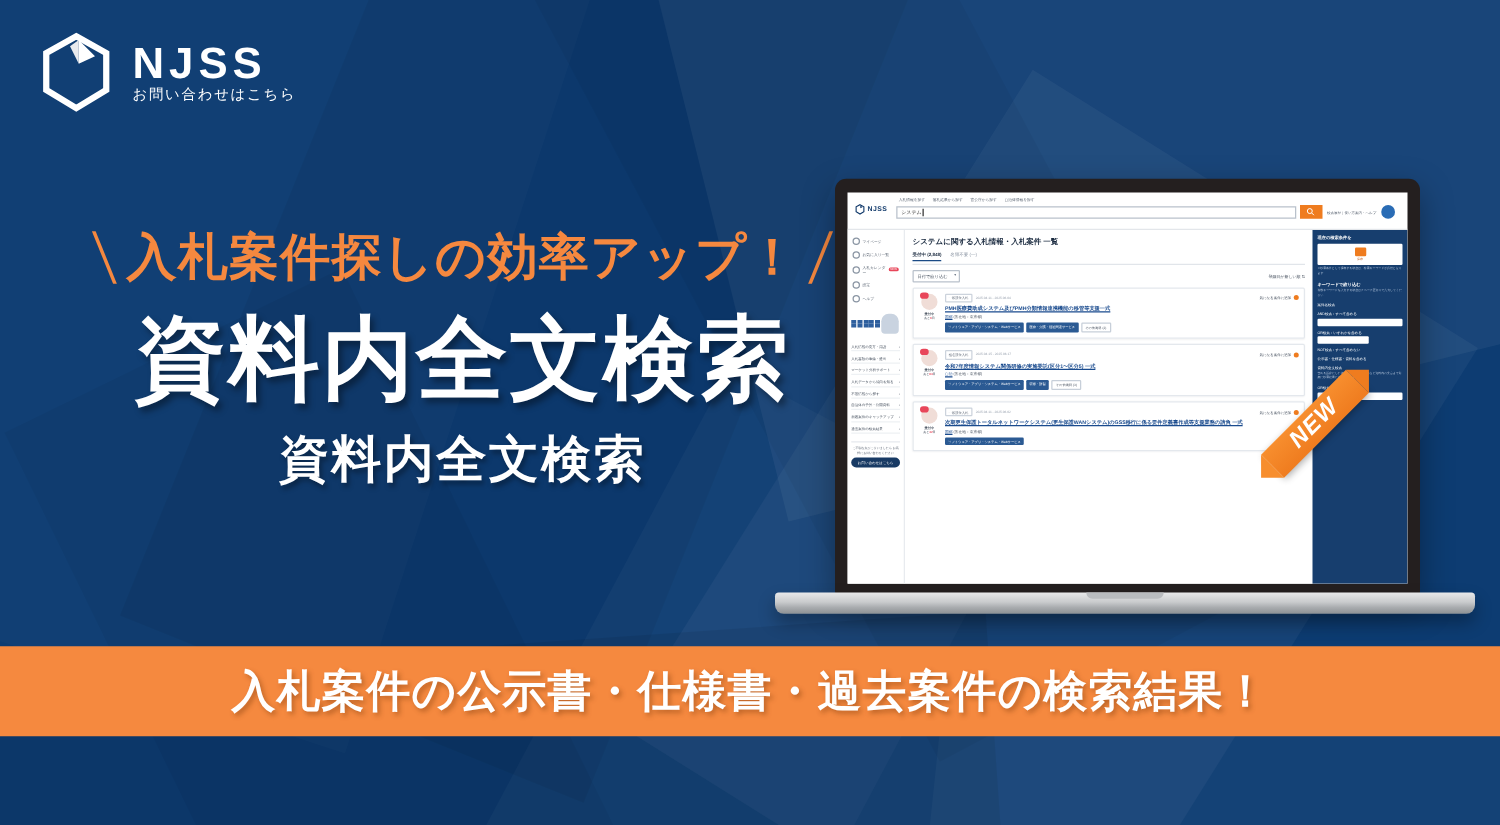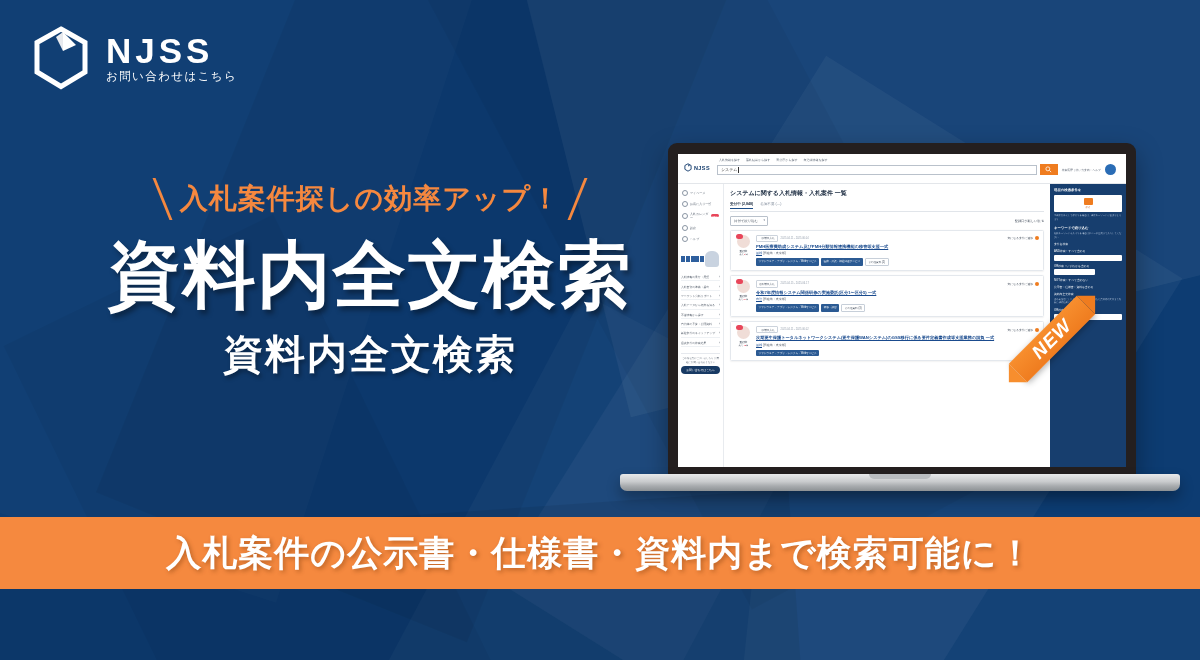--- a/index.html
+++ b/index.html
@@ -35,21 +35,21 @@
   .logo-text { display:flex; flex-direction:column; gap:3px; }
   .logo-word { color:#fff; font-size:35px; font-weight:bold; letter-spacing:4px; line-height:1; }
   .logo-tag { color:#fff; font-size:11.5px; letter-spacing:1.4px; line-height:1; }
 
   
   #headline { position:absolute; left:60px; top:178px; width:620px; }
   .kicker-row { display:flex; align-items:center; justify-content:center; gap:16px; }
   .slash { display:block; width:3px; height:42px; background:#f5883f; }
   .slash.left { transform:skewX(22deg); }
   .slash.right { transform:skewX(-22deg); }
-  .kicker { color:#f5883f; font-size:28px; font-weight:bold; letter-spacing:1px; white-space:nowrap; }
+  .kicker { color:#f5883f; font-size:40px; font-weight:bold; letter-spacing:1px; white-space:nowrap; }
   .h1 {
     margin-top:16px; text-align:center; color:#fff;
     font-size:73px; font-weight:bold; letter-spacing:2px; line-height:1.08;
     text-shadow:3px 4px 5px rgba(0,0,0,0.38);
   }
   .h2 {
     margin-top:12px; text-align:center; color:#fff;
     font-size:40px; font-weight:bold; letter-spacing:2px;
     text-shadow:2px 3px 4px rgba(0,0,0,0.35);
   }
@@ -496,14 +496,14 @@
         </div>
       </div>
 
       <div class="ribbon">NEW</div>
     </div>
   </div>
   <div class="base"></div>
 </div>
 
 <div id="banner">
-  <div class="banner-text">入札案件の公示書・仕様書・資料内まで検索可能に！</div>
+  <div class="banner-text">入札案件の公示書・仕様書・過去案件の検索結果！</div>
 </div>
 
 </body></html>

